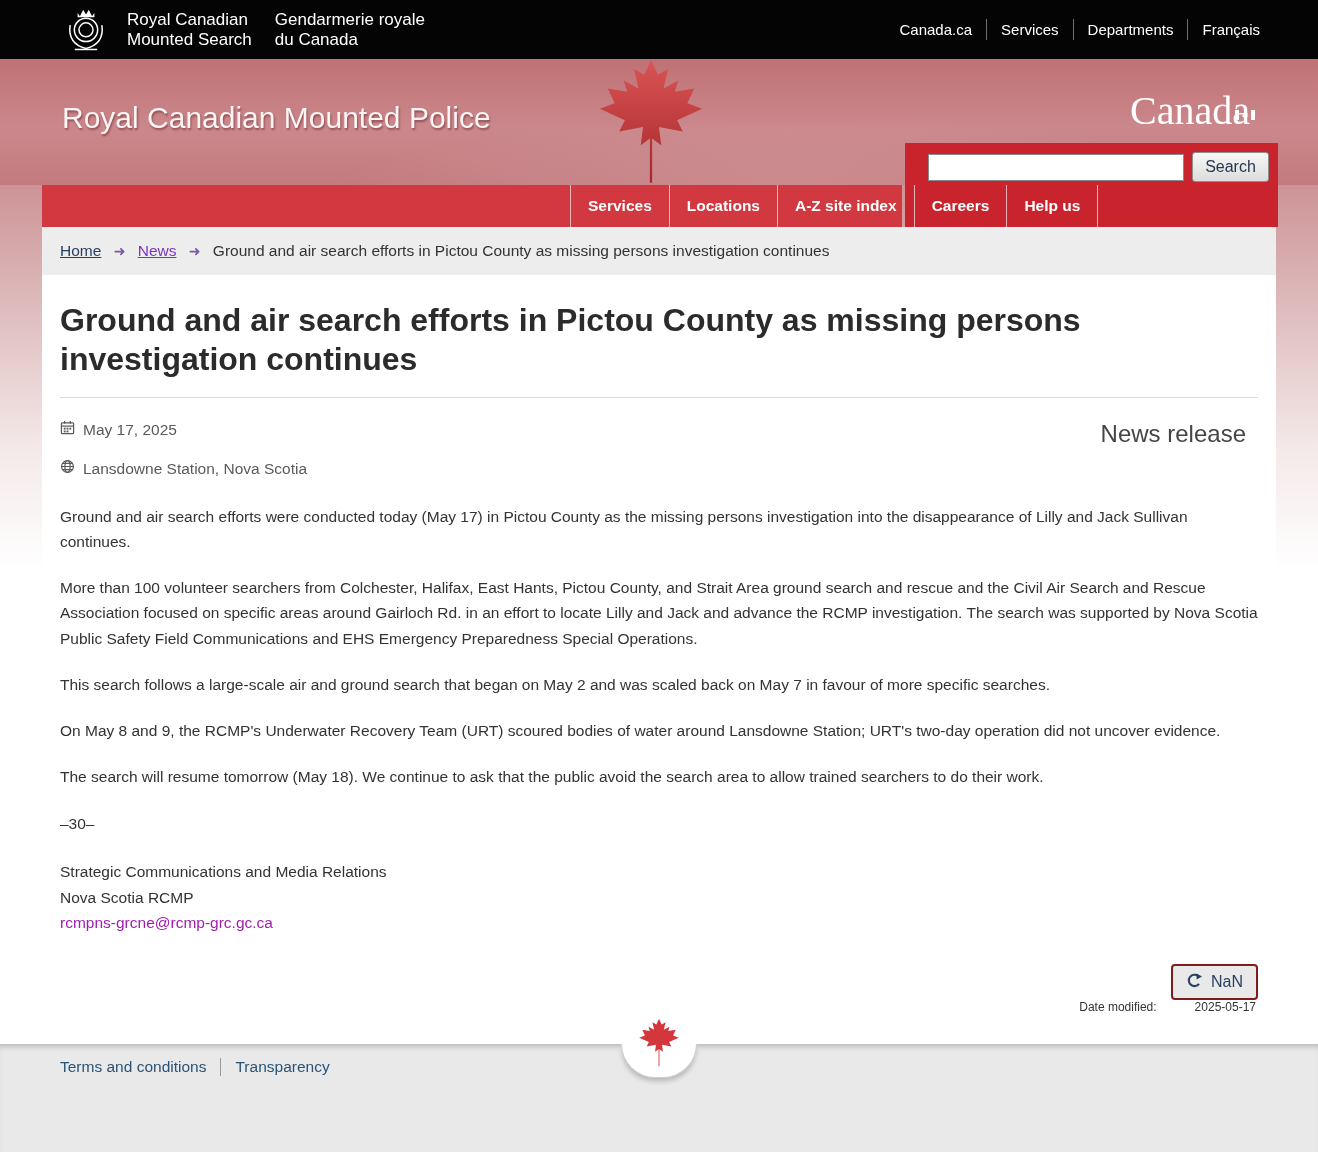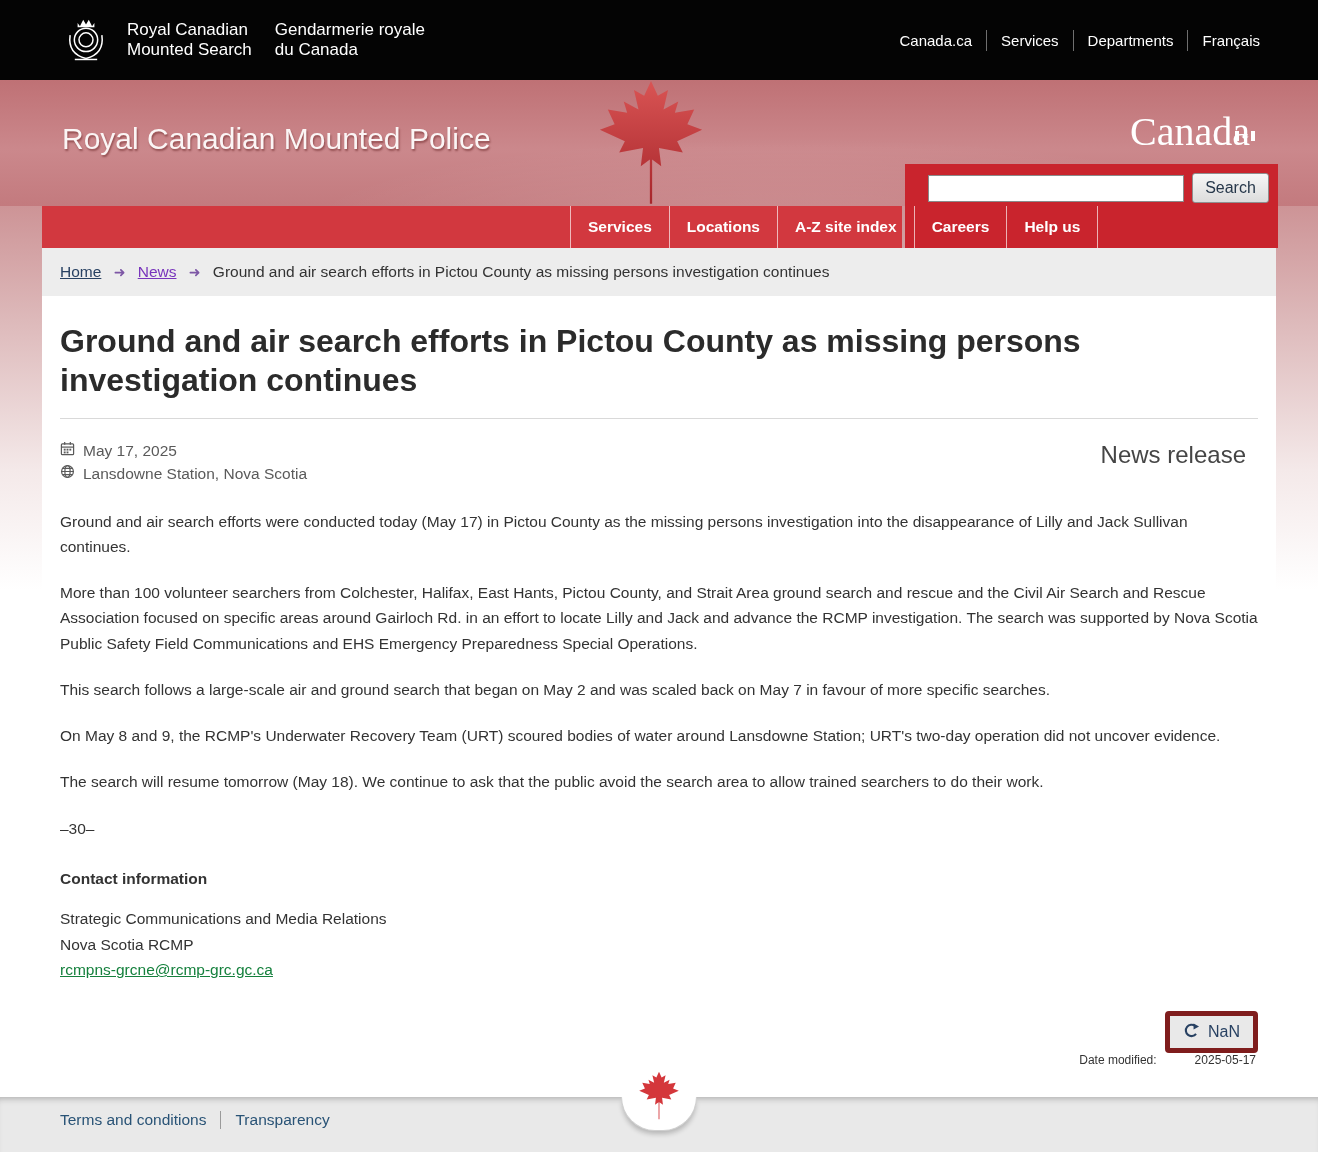--- a/index.html
+++ b/index.html
@@ -6,21 +6,21 @@
   html,body { margin:0; padding:0; }
   body {
     width:1318px; height:1152px; overflow:hidden;
     font-family:"Liberation Sans", sans-serif;
     background:#fff;
   }
   a { cursor:pointer; }
 
   
   .top-bar {
-    height:80px; background:#040404;
+    height:59px; background:#040404;
     display:flex; align-items:center; justify-content:space-between;
     padding:0 58px; 
   }
   .brand { display:flex; align-items:center; gap:13px; }
   .org { color:#fff; font-size:17px; line-height:20px; }
   .org.fr { margin-left:10px; }
   .top-links { display:flex; align-items:center; font-size:15px; }
   .top-links a { color:#fff; text-decoration:none; padding:2px 14px; }
   .top-links a + a { border-left:1px solid #6f6f6f; }
   .top-links a:last-child { padding-right:0; }
@@ -68,30 +68,30 @@
   .breadcrumb a { text-decoration:underline; }
   .bc-home { color:#284162; }
   .bc-news { color:#7834bc; }
   .bc-arrow { color:#7d57a5; margin:0 8px; font-size:14px; }
 
   
   .main { background:#fff; padding:2px 18px 30px; min-height:754px; }
   h1.page-title { font-size:32px; color:#2b2b2b; margin:24px 0 0; line-height:1.22; }
   .title-rule { border:0; border-top:1px solid #d9d9d9; margin:18px 0 22px; }
   .meta { position:relative; margin-bottom:26px; }
-  .meta-line { display:flex; align-items:center; gap:8px; color:#5a5a5a; font-size:15.5px; margin:4px 0; }
+  .meta-line { display:flex; align-items:center; gap:8px; color:#5a5a5a; font-size:15.5px; margin:20px 0; }
   .kicker { position:absolute; right:12px; top:0; font-size:24px; color:#454545; }
   p.body { font-size:15.5px; line-height:1.62; color:#333; margin:0 0 21px; }
   .end-mark { font-size:15.5px; color:#333; margin:26px 0; }
   .contact-h { font-weight:bold; font-size:15.5px; color:#333; margin:32px 0 18px; }
   .contact-line { font-size:15.5px; color:#333; line-height:1.65; }
-  a.email { color:#15803d; text-decoration:underline; font-size:15.5px; }
+  a.email { color:#a21caf; font-size:15.5px; }
   .share-row { display:flex; justify-content:flex-end; margin-top:28px; }
   .share-btn { display:inline-flex; align-items:center; gap:8px; padding:7px 13px;
-    background:#e9e9e9; border:5px solid #7f1d1d; border-radius:4px; color:#284162;
+    background:#e9e9e9; border:2px solid #7f1d1d; border-radius:4px; color:#284162;
     font-size:16px; font-family:"Liberation Sans", sans-serif; }
   .modified-row { display:flex; justify-content:flex-end; gap:38px; 
     font-size:12px; color:#333; padding-right:2px; }
 
   
   .footer { position:relative; background:#e9e9e9; border-top:1px solid #c3c3c3;
     height:115px; box-shadow:inset 0 5px 7px -5px rgba(0,0,0,.3); }
   .notch { position:absolute; left:50%; top:-1px; transform:translateX(-50%);
     width:76px; height:34px; background:#fff; border:1px solid #cfcfcf; border-top:none;
     border-radius:0 0 42px 42px; box-shadow:0 4px 5px -1px rgba(0,0,0,.22); }
@@ -226,21 +226,20 @@
       </div>
 
       <p class="body">Ground and air search efforts were conducted today (May 17) in Pictou County as the missing persons investigation into the disappearance of Lilly and Jack Sullivan continues.</p>
       <p class="body">More than 100 volunteer searchers from Colchester, Halifax, East Hants, Pictou County, and Strait Area ground search and rescue and the Civil Air Search and Rescue Association focused on specific areas around Gairloch Rd. in an effort to locate Lilly and Jack and advance the RCMP investigation. The search was supported by Nova Scotia Public Safety Field Communications and EHS Emergency Preparedness Special Operations.</p>
       <p class="body">This search follows a large-scale air and ground search that began on May 2 and was scaled back on May 7 in favour of more specific searches.</p>
       <p class="body">On May 8 and 9, the RCMP's Underwater Recovery Team (URT) scoured bodies of water around Lansdowne Station; URT's two-day operation did not uncover evidence.</p>
       <p class="body">The search will resume tomorrow (May 18). We continue to ask that the public avoid the search area to allow trained searchers to do their work.</p>
 
       <p class="end-mark">–30–</p>
 
-      <div class="contact-h">Contact information</div>
       <div class="contact-line">Strategic Communications and Media Relations</div>
       <div class="contact-line">Nova Scotia RCMP</div>
       <div class="contact-line"><a class="email">rcmpns-grcne@rcmp-grc.gc.ca</a></div>
 
       <div class="share-row">
         <button class="share-btn">
           <span style="display:inline-flex;">
               <svg width="17" height="17" viewBox="0 0 18 18">
                 <path d="M13.8 11.5a6 6 0 1 1-1-8.3" fill="none" stroke="#284162" stroke-width="2.2"></path>
                 <polygon points="11.2,0.5 17,3.6 11.2,6.9" fill="#284162"></polygon>

